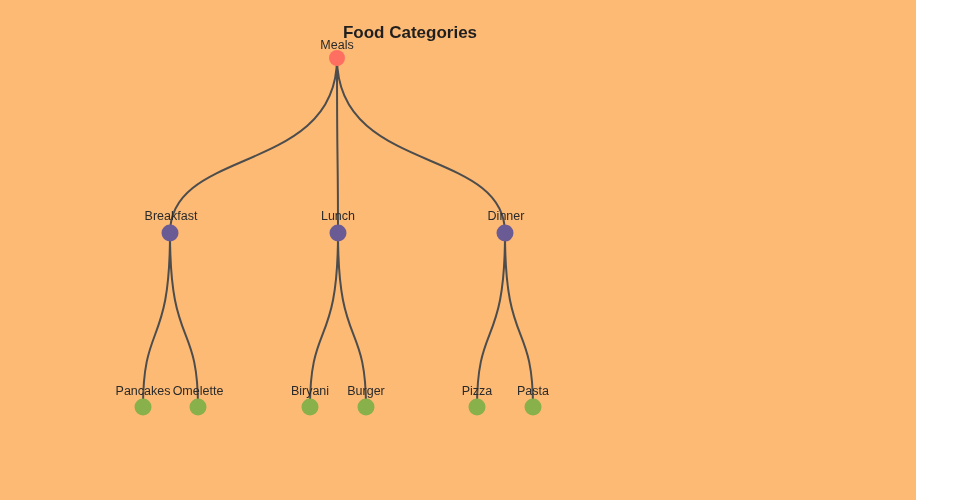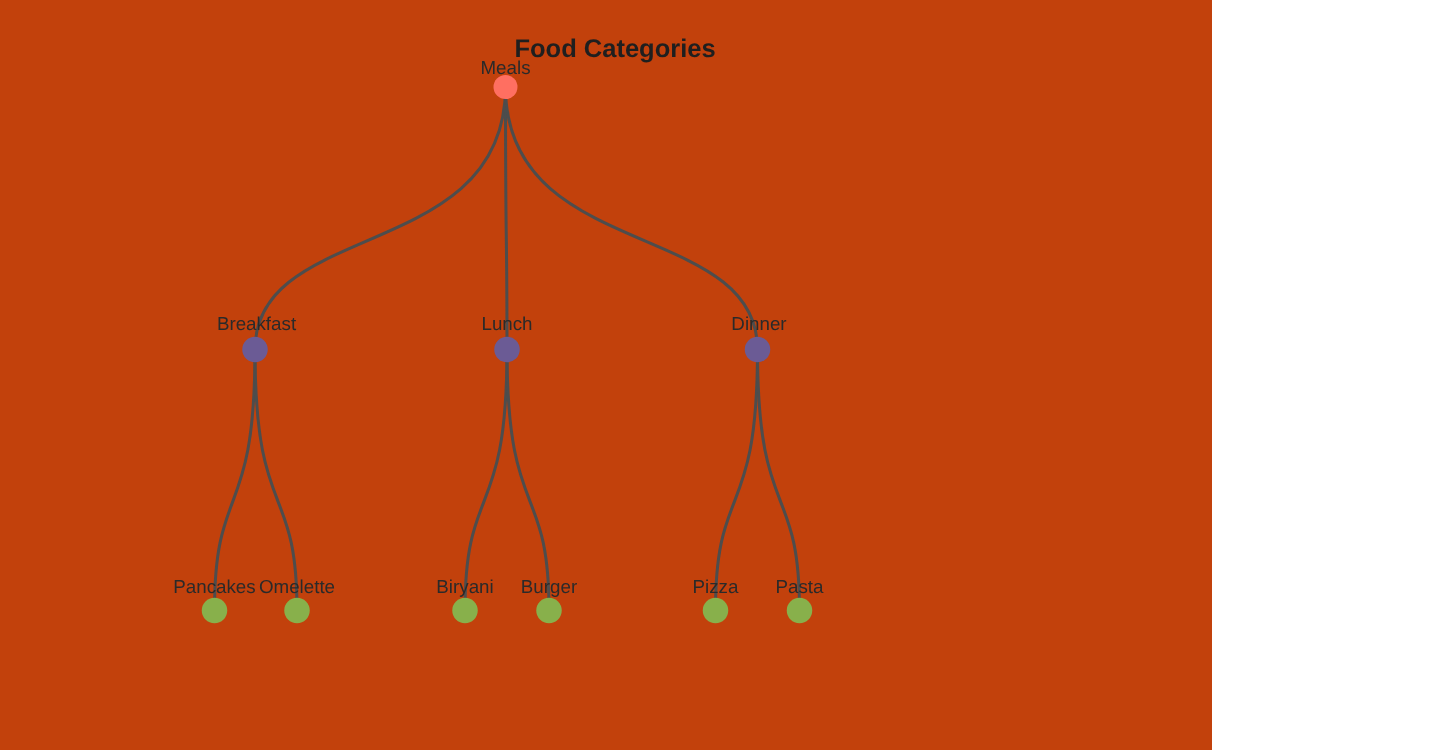--- a/index.html
+++ b/index.html
@@ -6,23 +6,23 @@
     margin: 0;
     padding: 0;
     background: #ffffff;
     width: 960px;
     height: 500px;
     overflow: hidden;
     font-family: "Liberation Sans", "DejaVu Sans", sans-serif;
   }
   .stage {
     position: relative;
-    width: 808px;
+    width: 916px;
     height: 500px;
-    background: #c2410c;
+    background: #fdba74;
   }
   svg text {
     font-family: "Liberation Sans", "DejaVu Sans", sans-serif;
     fill: #2a2a2a;
     font-size: 12.5px;
   }
   svg text.chart-title {
     font-size: 17px;
     font-weight: bold;
     fill: #1f1f1f;

